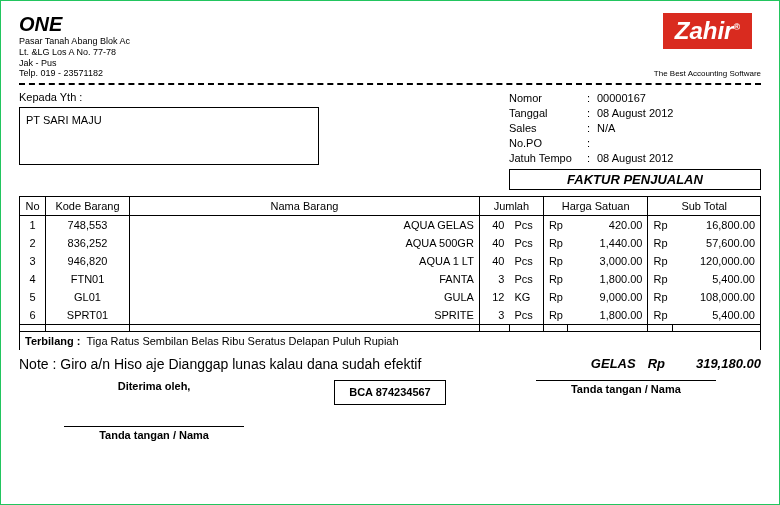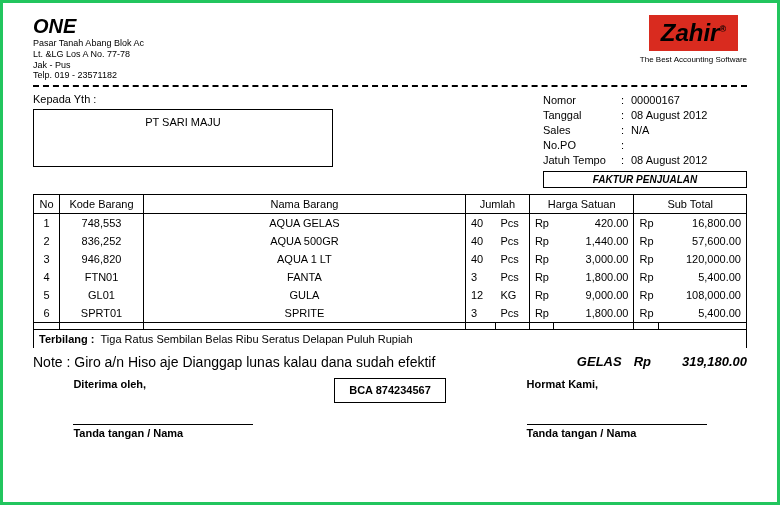--- a/index.html
+++ b/index.html
@@ -1,63 +1,63 @@
 <!DOCTYPE html>
 <html><head>
 <meta charset="utf-8">
 <style>
   * { box-sizing: border-box; margin: 0; padding: 0; }
   body { font-family: Arial, sans-serif; font-size: 11px; background: #fff; }
-  .page { width: 780px; height: 505px; border: 3px solid #22c55e; padding: 12px 30px; position: relative; }
+  .page { width: 780px; height: 505px; border: 1px solid #22c55e; padding: 12px 18px; position: relative; }
   .header { display: flex; justify-content: space-between; }
   .company-block { }
   .company-name { font-size: 20px; font-weight: bold; font-style: italic; }
   .company-addr { font-size: 9px; font-weight: normal; line-height: 1.2; }
   .logo-block { text-align: center; }
-  .logo { background: #d92b1f; color: #000000; font-size: 24px; font-weight: bold; font-style: italic; padding: 4px 12px; display: inline-block; position: relative;}
+  .logo { background: #d92b1f; color: #ffffff; font-size: 24px; font-weight: bold; font-style: italic; padding: 4px 12px; display: inline-block; position: relative;}
   .logo sup { font-size:9px; vertical-align: super; font-style: normal;}
-  .logo-tag { font-size: 8px; color: #000; margin-top:4px; }
+  .logo-tag { font-size: 8px; color: #000; margin-top:20px; }
   .dashed { border: none; border-top: 2px dashed #000; margin: 4px 0 6px 0; }
   .info-row { display: flex; }
   .kepada { width: 300px; }
   .kepada-label { margin-bottom: 4px; }
-  .kepada-box { border: 1px solid #000; height: 58px; padding: 6px; text-align: center; }
+  .kepada-box { border: 1px solid #000; height: 58px; padding: 6px; }
   .meta { margin-left: auto; font-size: 11px; }
   .meta-row { display: flex; line-height: 1.35; }
   .meta-label { width: 78px; }
   .meta-colon { width: 10px; }
-  .title-box { border: 1px solid #000; text-align: center; font-weight: bold; font-style: italic; font-size: 10px; padding: 2px 0; margin-top: 4px; width: 204px; margin-left: auto; }
+  .title-box { border: 1px solid #000; text-align: center; font-weight: bold; font-style: italic; font-size: 13px; padding: 2px 0; margin-top: 4px; width: 252px; margin-left: auto; }
   table.items { width: 100%; border-collapse: collapse; margin-top: 6px; }
   table.items th, table.items td { border: 1px solid #000; font-size: 11px; padding: 3px 5px; }
   table.items th { font-weight: normal; text-align: center; }
   table.items td { border-top: none; border-bottom: none; }
   table.items tr.spacer td { height: 6px; }
   table.items tr.bottom td { border-bottom: 1px solid #000; }
   .c-no { width: 26px; text-align: center; margin-left: 36px; }
   .c-kode { width: 84px; text-align: center; }
-  .c-nama { text-align: center; padding-left: 10px;}
-  .c-jml { width: 30px; text-align: left; }
+  .c-nama { text-align: right; padding-left: 10px;}
+  .c-jml { width: 30px; text-align: right; }
   .c-unit { width: 34px; text-align: left; border-left:none !important;}
   .c-jml-h { border-right:none !important;}
   .c-cur { width: 24px; text-align: left; }
   .c-harga { width: 80px; text-align: right; border-left:none !important;margin-top:20px;}
   .c-harga-h {border-right:none !important;}
   .c-cur2 { width: 24px; text-align: left; }
   .c-sub { width: 88px; text-align: right; border-left:none !important;}
   .c-sub-h{border-right:none !important;}
   .terbilang-row td { border:1px solid #000; padding: 5px; }
   .terbilang-label { font-weight: bold; }
   .footer { display:flex; margin-top:6px;}
   .note { font-size:14px; }
   .total-block { margin-left:auto; font-weight:bold; font-style: italic; font-size:13px; display:flex; }
   .total-label { margin-right: 12px;}
   .total-cur { font-style: italic; margin-right:6px;}
   .total-val { width:90px; text-align:right; display:inline-block;}
   .sign-row { display:flex; justify-content: space-around; margin-top: 8px; align-items:flex-start;}
-  .sign-col { text-align:left; width: 180px; }
+  .sign-col { text-align:center; width: 180px; }
   .sign-label { font-weight:bold; font-size:11px; margin-bottom: 34px;}
   .sign-line { border-top: 1px solid #000; font-weight:bold; font-size:11px; padding-top:2px;}
   .pay-box { border: 1px solid #000; text-align:center; font-weight:bold; font-size:11px; padding:4px 14px; line-height:1.3;}
 </style>
 </head>
 <body>
 
 <div class="page">
 
   <div class="header">
@@ -227,18 +227,17 @@
 
   <div class="sign-row">
     <div class="sign-col">
       <div class="sign-label">Diterima oleh,</div>
       <div class="sign-line">Tanda tangan / Nama</div>
     </div>
     <div class="pay-box">
       <div>BCA 874234567</div>
     </div>
     <div class="sign-col">
-      <div class="sign-label">Hormat Kami,</div>
       <div class="sign-line">Tanda tangan / Nama</div>
     </div>
   </div>
 
 </div>
 
 </body></html>

